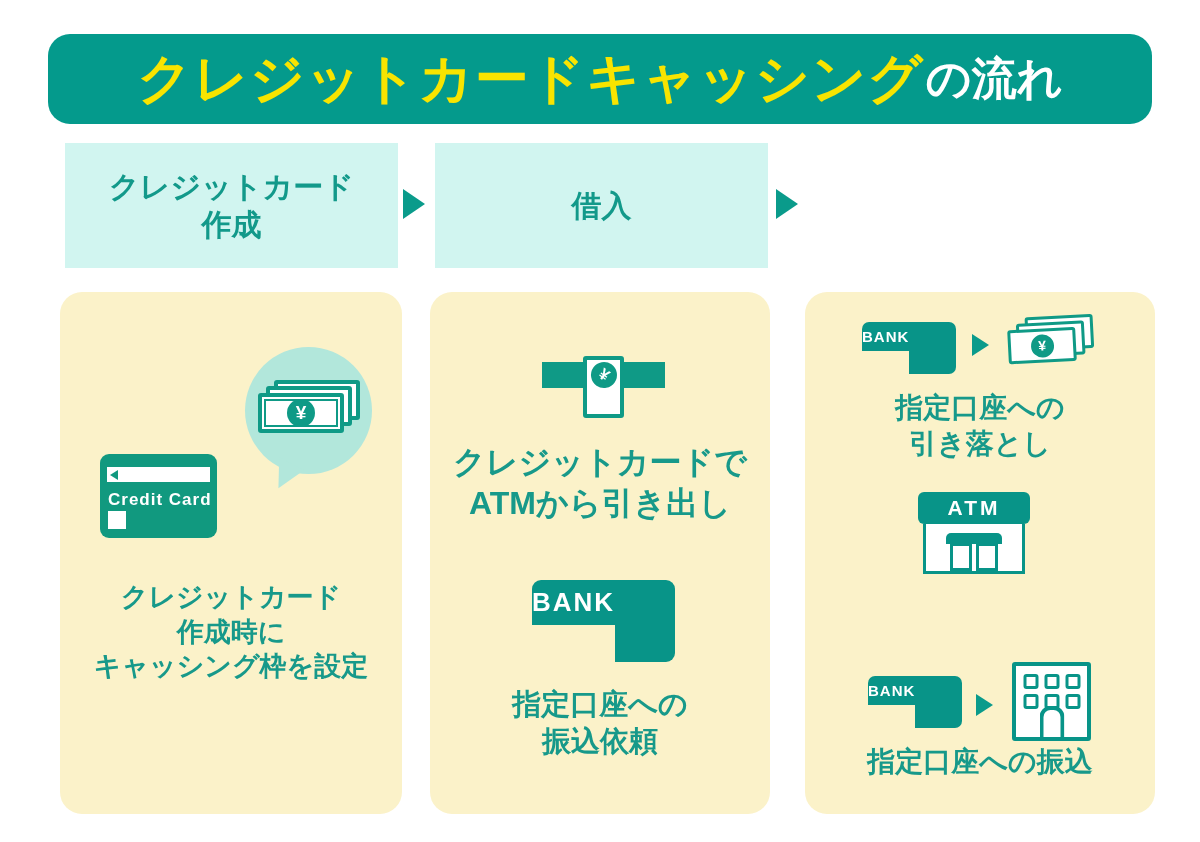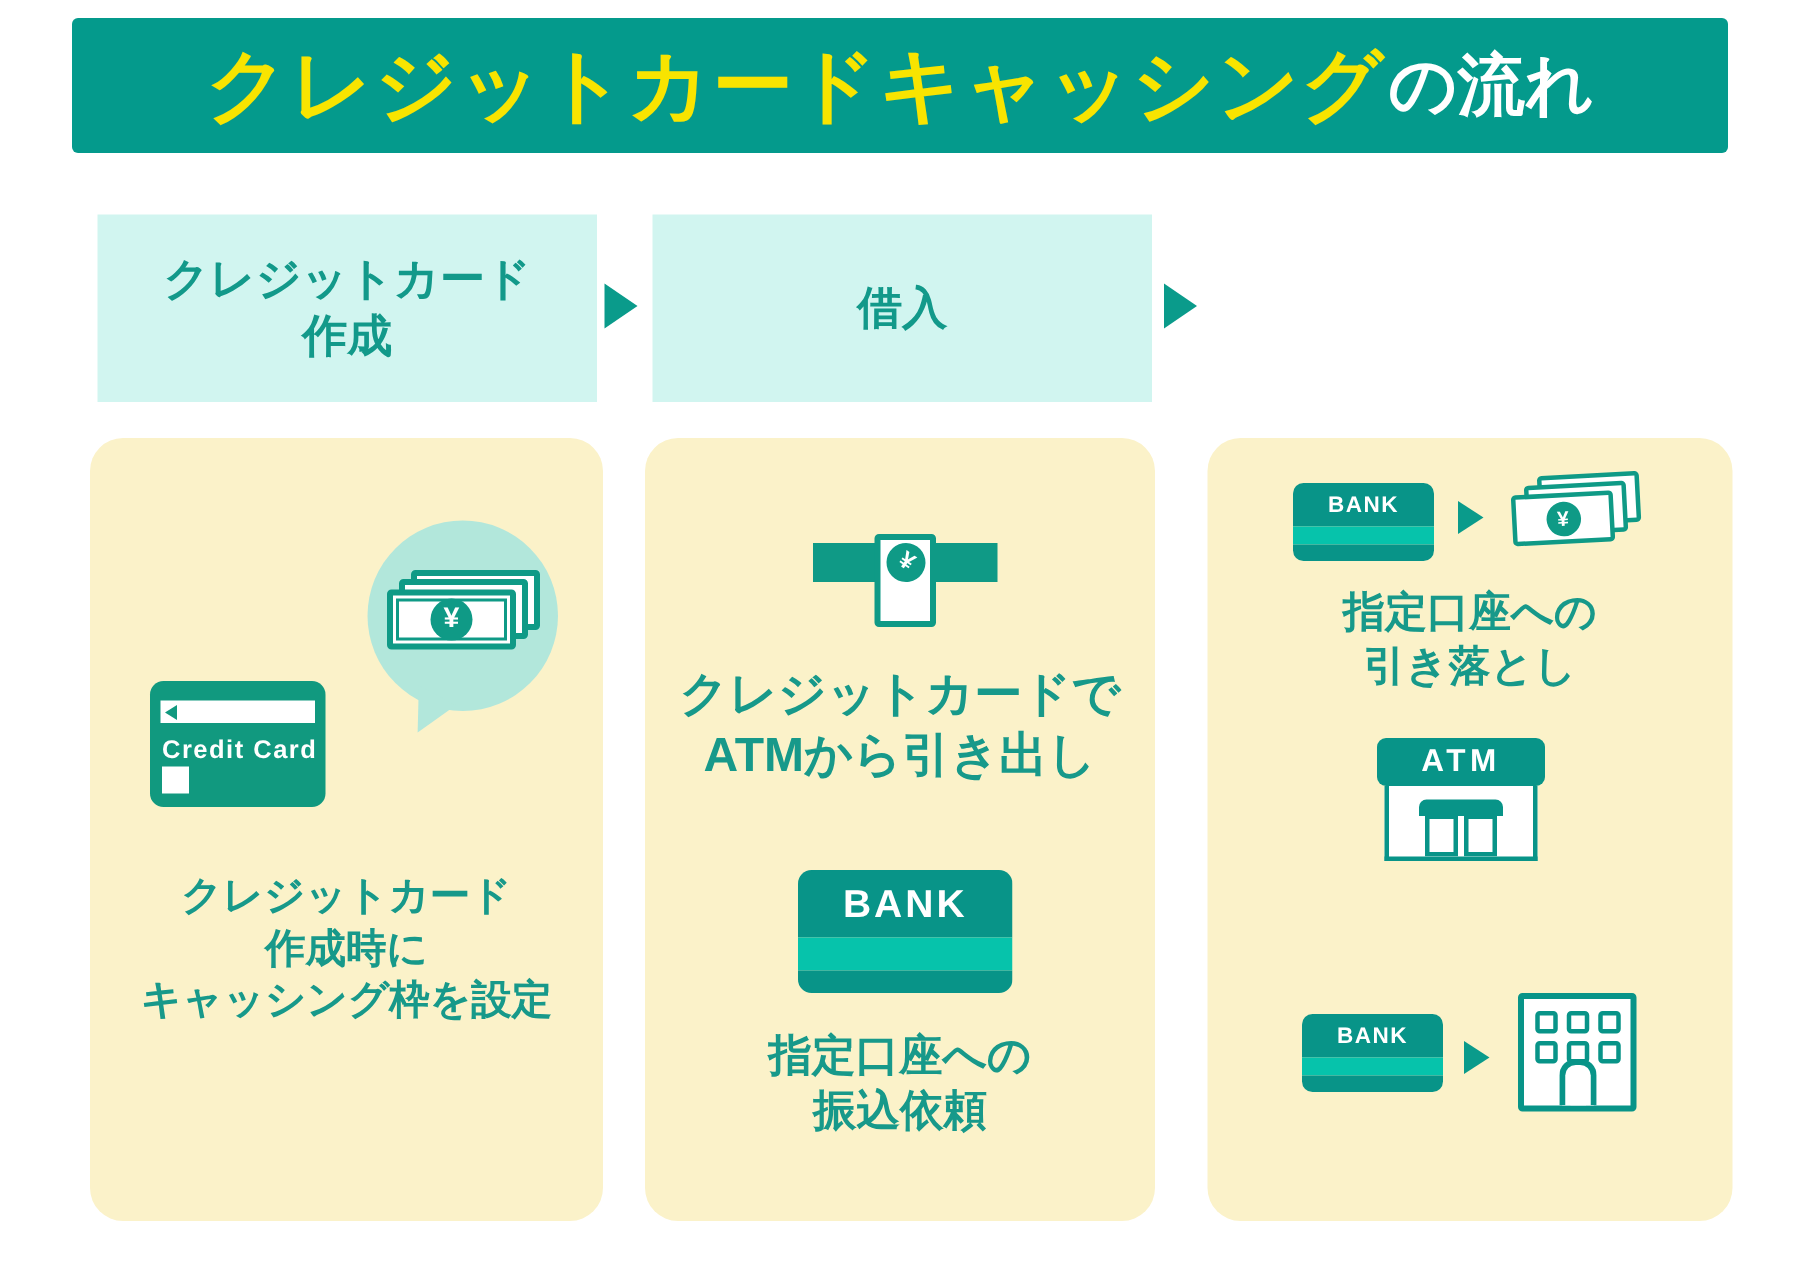--- a/index.html
+++ b/index.html
@@ -3,22 +3,22 @@
 <meta charset="utf-8">
 <style>
   * { box-sizing: border-box; margin: 0; padding: 0; }
   html,body { background:#ffffff; }
   .page {
     position: relative; width: 1200px; height: 842px; background:#ffffff;
     font-family: "Liberation Sans", sans-serif; font-weight: 700; overflow: hidden;
   }
   
   .banner {
-    position:absolute; left:48px; top:12px; width:1104px; height:90px;
-    background:#049a8c; border-radius:4px;
+    position:absolute; left:48px; top:34px; width:1104px; height:90px;
+    background:#049a8c; border-radius:22px;
     display:flex; align-items:center; justify-content:center; gap:2px;
   }
   .t-hl  { color:#f8e400; font-size:54px; letter-spacing:1px; }
   .t-sfx { color:#ffffff; font-size:45px; }
 
   
   .step-box {
     position:absolute; top:143px; width:333px; height:125px; background:#d1f5f0;
     display:flex; align-items:center; justify-content:center; text-align:center;
     color:#12998a; font-size:30px; line-height:1.25; white-space:pre-line;
@@ -78,21 +78,21 @@
 
   
   .atm-slot { position:absolute; left:112px; top:64px; width:123px; height:64px; }
   .slot-bar { position:absolute; left:0; top:6px; width:123px; height:26px; background:#0f9a86; }
   .slot-card{ position:absolute; left:41px; top:0; width:41px; height:62px; background:#ffffff;
               border:4px solid #0f9a86; border-radius:3px; }
   .yc-slot  { position:absolute; left:50%; top:2px; transform:translateX(-50%) rotate(35deg);
               width:26px; height:26px; font-size:16px; }
 
   
-  .bank-card { position:absolute; border-radius:9px; overflow:hidden; display:flex; flex-direction:column; }
+  .bank-card { position:absolute; border-radius:9px; overflow:hidden; display:flex; }
   .bank-top { background:#089488; color:#ffffff; display:flex; align-items:center; justify-content:center;
               letter-spacing:2px; }
   .bank-mid { background:#06c3ab; }
   .bank-bot { flex:1; background:#089488; }
   .bank-lg  { left:102px; top:288px; width:143px; height:82px; }
   .bank-lg .bank-top{ height:45px; font-size:26px; }
   .bank-lg .bank-mid{ height:22px; }
   .bank-sm  { width:94px; height:52px; border-radius:7px; }
   .bank-sm .bank-top{ height:29px; font-size:15px; letter-spacing:1px; }
   .bank-sm .bank-mid{ height:12px; }
@@ -252,16 +252,17 @@
       <div class="win-grid">
         <div class="win"></div>
         <div class="win"></div>
         <div class="win"></div>
         <div class="win"></div>
         <div class="win"></div>
         <div class="win"></div>
       </div>
       <div class="office-door"></div>
     </div>
+    <div class="caption cap-p3c">指定口座への振込</div>
 
   </div>
 
 </div>
 
 </body></html>

